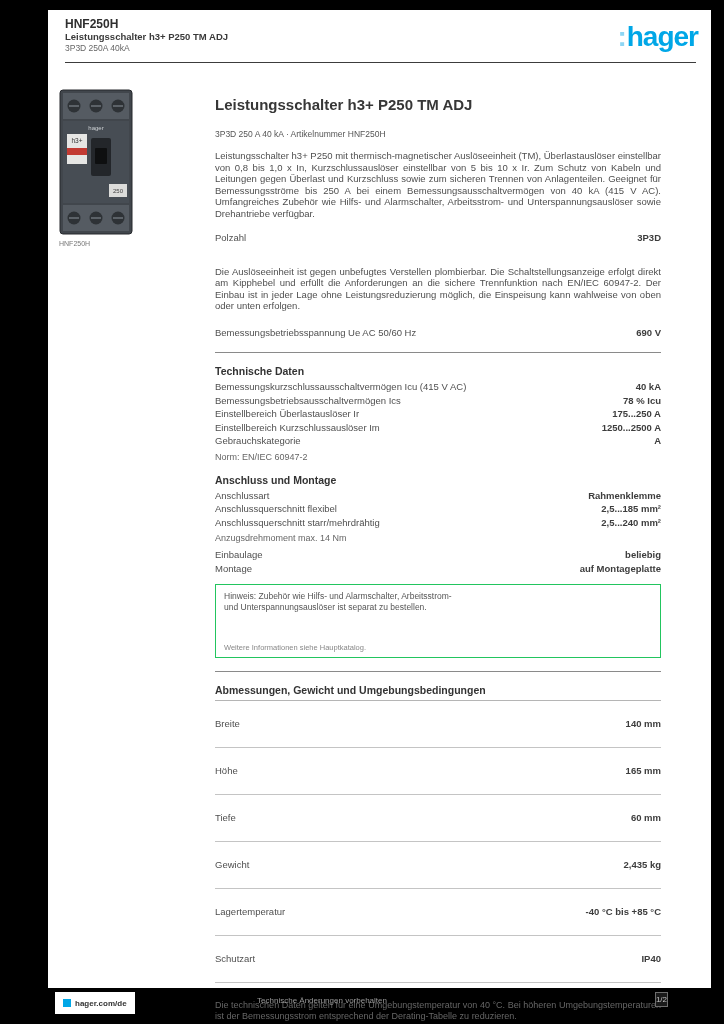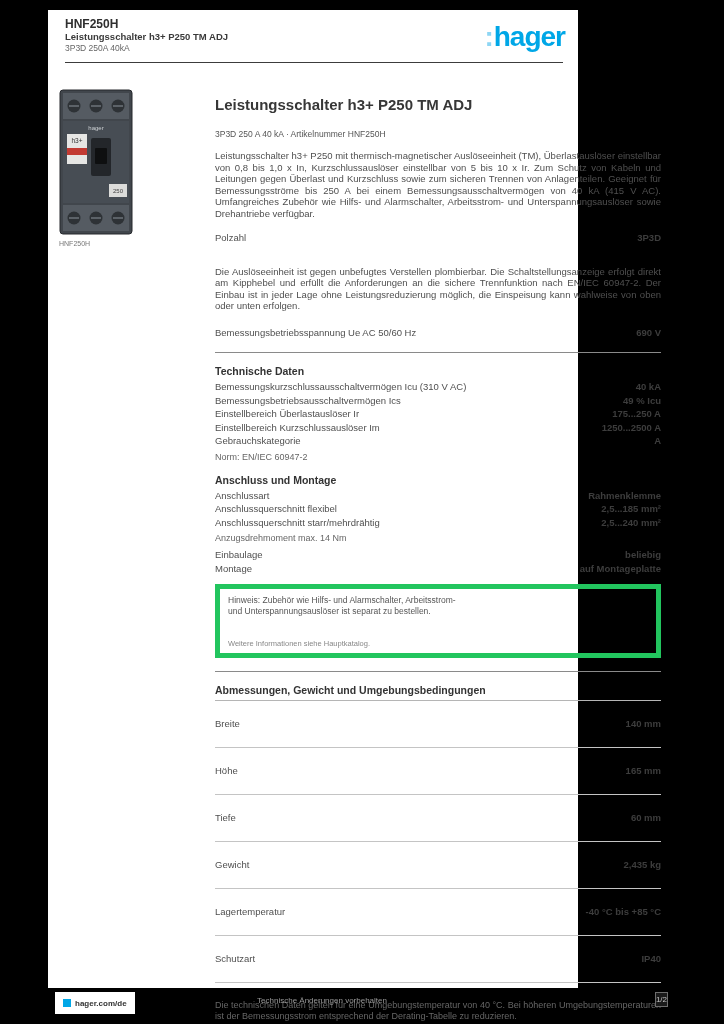--- a/index.html
+++ b/index.html
@@ -3,21 +3,21 @@
 <meta charset="utf-8">
 <style>
   html,body{margin:0;padding:0;}
   body{
     width:724px;height:1024px;position:relative;overflow:hidden;
     background:#000;
     font-family:"Liberation Sans", sans-serif;
     -webkit-font-smoothing:antialiased;
   }
   .page{
-    position:absolute;left:48px;top:10px;width:530px;height:978px;
+    position:absolute;left:48px;top:10px;width:663px;height:978px;
     background:#ffffff;
   }
   
   .header-left{position:absolute;left:17px;top:7px;color:#333;}
   .header-ref{font-size:12px;font-weight:bold;line-height:14px;color:#2f2f2f;}
   .header-line1{font-size:9.5px;font-weight:bold;line-height:12px;color:#3a3a3a;}
   .header-line2{font-size:8.5px;line-height:11px;color:#666;}
   .logo{position:absolute;right:13px;top:13px;font-size:28px;font-weight:bold;
         letter-spacing:-1px;color:#00a7e7;line-height:28px;}
   .logo .colon{color:#8ed6f4;margin-right:1px;}
@@ -36,21 +36,21 @@
   .desc2{font-size:9.5px;line-height:11.5px;color:#4f4f4f;text-align:justify;margin-top:21px;}
   .row{display:flex;justify-content:space-between;font-size:9.5px;line-height:12.5px;color:#4f4f4f;}
   .row .lbl{font-weight:normal;}
   .row .val{font-weight:bold;color:#3d3d3d;white-space:nowrap;margin-left:10px;}
   .rows-block{margin-top:13px;}
   .row + .row{margin-top:1px;}
   .row-single{margin-top:15px;}
   .rule{border-top:1px solid #8a8a8a;margin-top:13px;}
   h2.section-title{font-size:10.5px;font-weight:bold;color:#333;margin:12px 0 4px;}
   .note{font-size:9px;color:#666;margin-top:4px;}
-  .infobox{border:5px solid #22c55e;margin-top:9px;height:74px;position:relative;
+  .infobox{border:1px solid #22c55e;margin-top:9px;height:74px;position:relative;
            padding:6px 8px;box-sizing:border-box;font-size:8.5px;line-height:11px;color:#555;}
   .infobox .foot{position:absolute;left:8px;bottom:4px;font-size:7.5px;color:#888;}
 
   .dtable{margin-top:4px;border-top:1px solid #b5b5b5;}
   .trow{display:flex;justify-content:space-between;font-size:9.5px;line-height:12px;
         color:#4f4f4f;padding:17px 0;border-bottom:1px solid #c4c4c4;}
   .trow .val{font-weight:bold;color:#3d3d3d;white-space:nowrap;margin-left:10px;}
   .trow.note-row{display:block;font-size:9px;color:#666;line-height:11px;text-align:justify;}
 
   
@@ -125,26 +125,26 @@
     <div class="row row-single">
       <span class="lbl">Bemessungsbetriebsspannung Ue AC 50/60 Hz</span>
       <span class="val">690 V</span>
     </div>
 
     <div class="rule"></div>
 
     <h2 class="section-title">Technische Daten</h2>
     <div>
       <div class="row">
-        <span class="lbl">Bemessungskurzschlussausschaltvermögen Icu (310 V AC)</span>
+        <span class="lbl">Bemessungskurzschlussausschaltvermögen Icu (415 V AC)</span>
         <span class="val">40 kA</span>
       </div>
       <div class="row">
         <span class="lbl">Bemessungsbetriebsausschaltvermögen Ics</span>
-        <span class="val">49 % Icu</span>
+        <span class="val">78 % Icu</span>
       </div>
       <div class="row">
         <span class="lbl">Einstellbereich Überlastauslöser Ir</span>
         <span class="val">175...250 A</span>
       </div>
       <div class="row">
         <span class="lbl">Einstellbereich Kurzschlussauslöser Im</span>
         <span class="val">1250...2500 A</span>
       </div>
       <div class="row">

